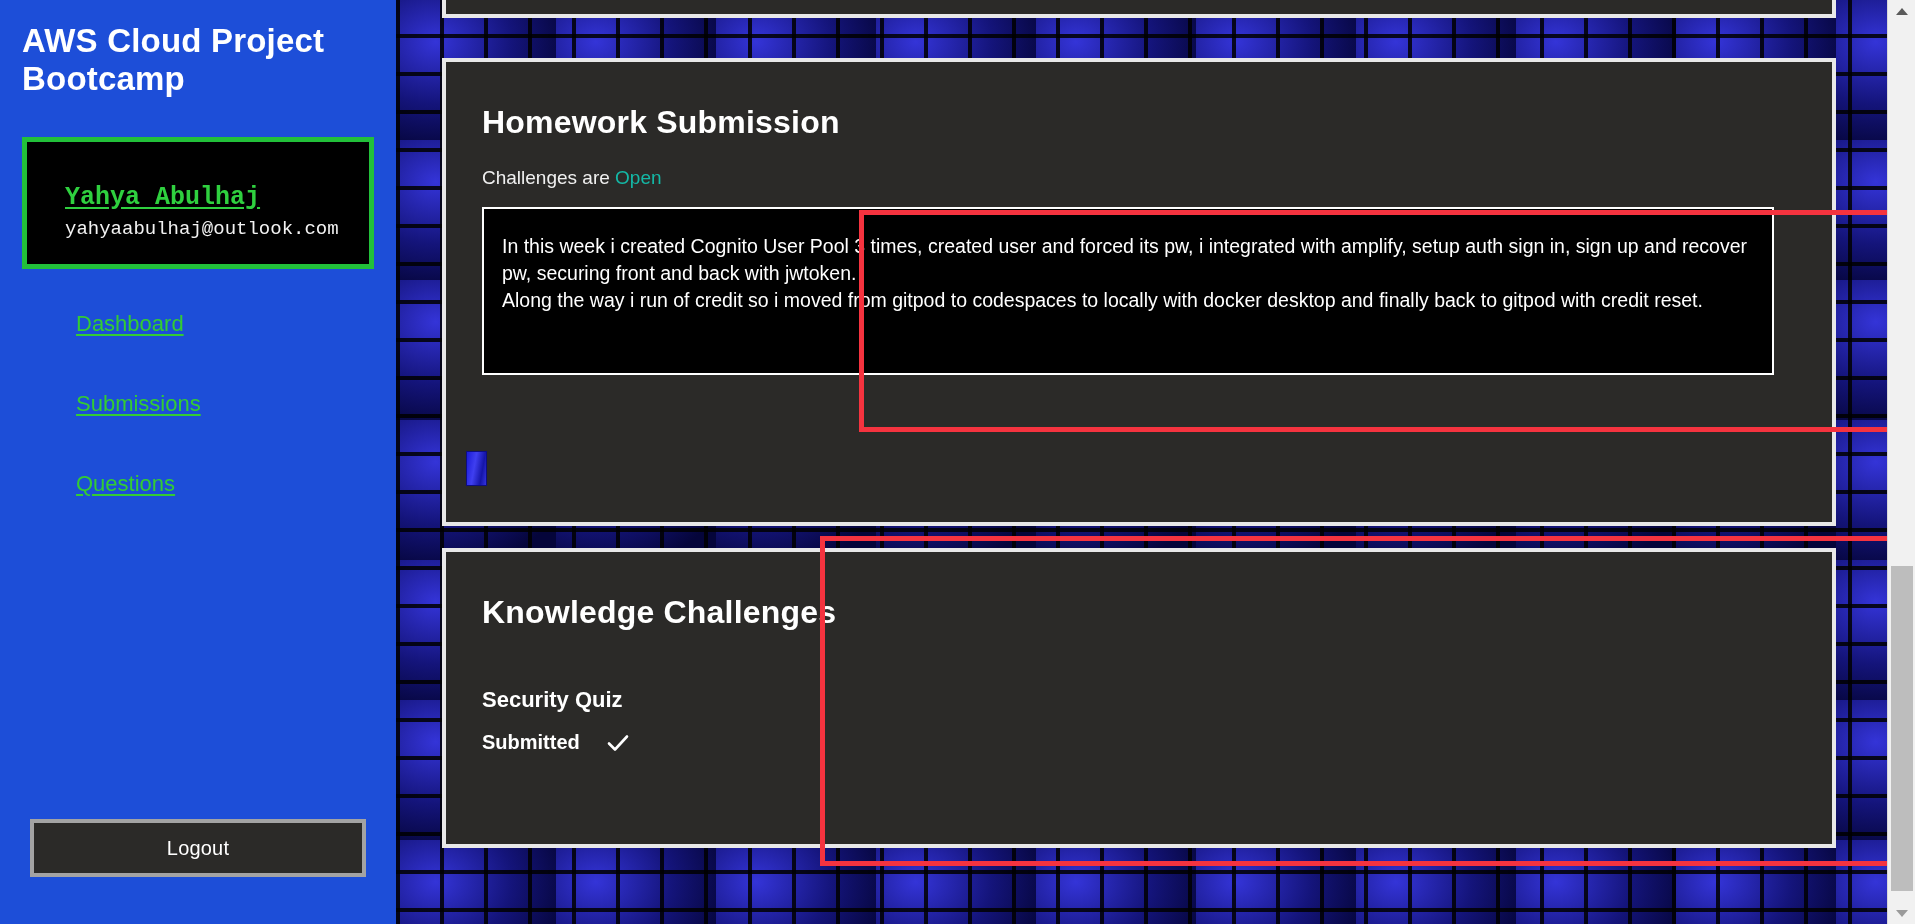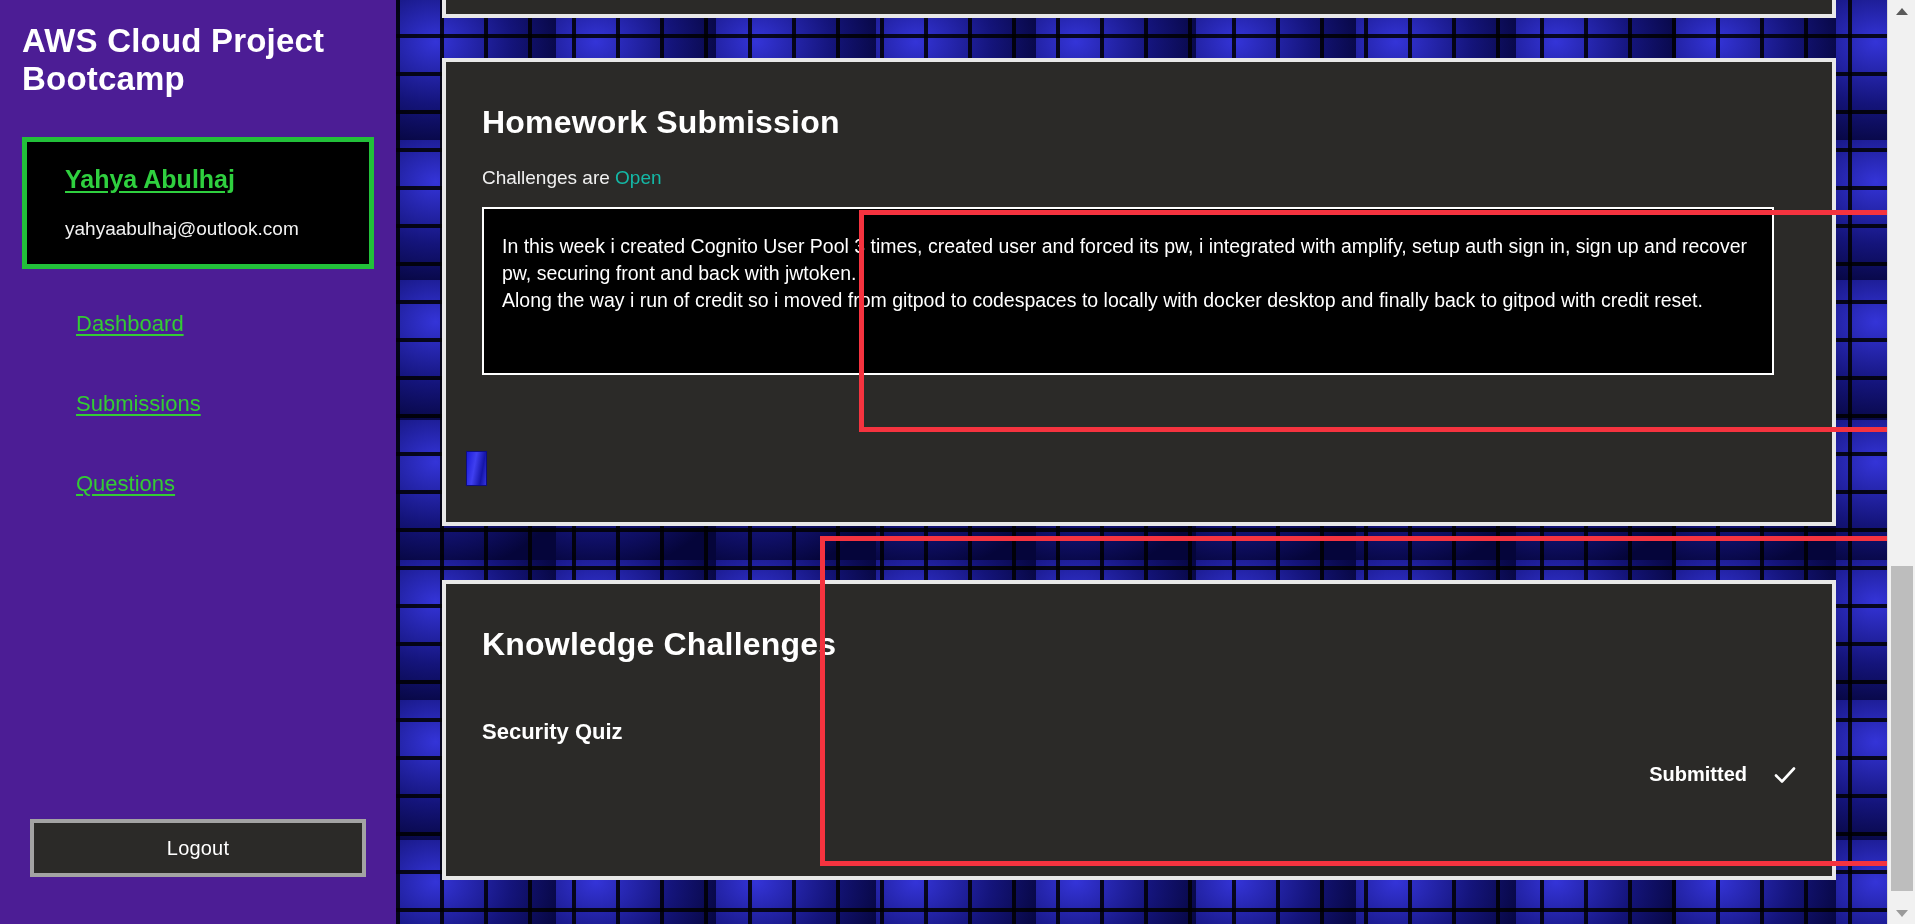--- a/index.html
+++ b/index.html
@@ -19,21 +19,21 @@
     height: 924px;
     display: flex;
     overflow: hidden;
   }
 
   
   .sidebar {
     width: 396px;
     height: 924px;
     flex: 0 0 396px;
-    background: #4c1d95;
+    background: #1d4ed8;
     position: relative;
     padding: 0;
   }
 
   .brand-title {
     color: #ffffff;
     font-size: 33px;
     font-weight: bold;
     line-height: 1.16;
     letter-spacing: 0.2px;
@@ -41,21 +41,22 @@
   }
 
   .user-card {
     margin: 38px 22px 0 22px;
     border: 5px solid #22c03a;
     background: #000000;
     padding: 22px 30px 22px 38px;
     min-height: 132px;
     display: flex;
     flex-direction: column;
-    justify-content: space-between;
+    justify-content: flex-end;
+    font-family: Liberation Mono, monospace;
   }
 
   .user-name {
     color: #2fd03f;
     font-size: 25px;
     font-weight: bold;
     text-decoration: underline;
     text-underline-offset: 3px;
     line-height: 1.25;
     margin-bottom: 4px;
@@ -147,21 +148,21 @@
     position: absolute;
     left: 46px;
     top: 58px;
     width: 1394px;
     height: 468px;
   }
 
   .card-knowledge {
     position: absolute;
     left: 46px;
-    top: 580px;
+    top: 548px;
     width: 1394px;
     height: 300px;
   }
 
   .card-heading {
     color: #ffffff;
     font-size: 32px;
     font-weight: bold;
     letter-spacing: .2px;
     line-height: 1.2;
@@ -213,21 +214,20 @@
   }
 
   .quiz-status {
     margin-top: 18px;
     color: #ffffff;
     font-size: 20px;
     font-weight: bold;
     display: flex;
     align-items: center;
     gap: 27px;
-    justify-content: flex-end;
   }
 
   .check-icon {
     display: inline-block;
     width: 22px;
     height: 18px;
   }
 
   
   .annot {

